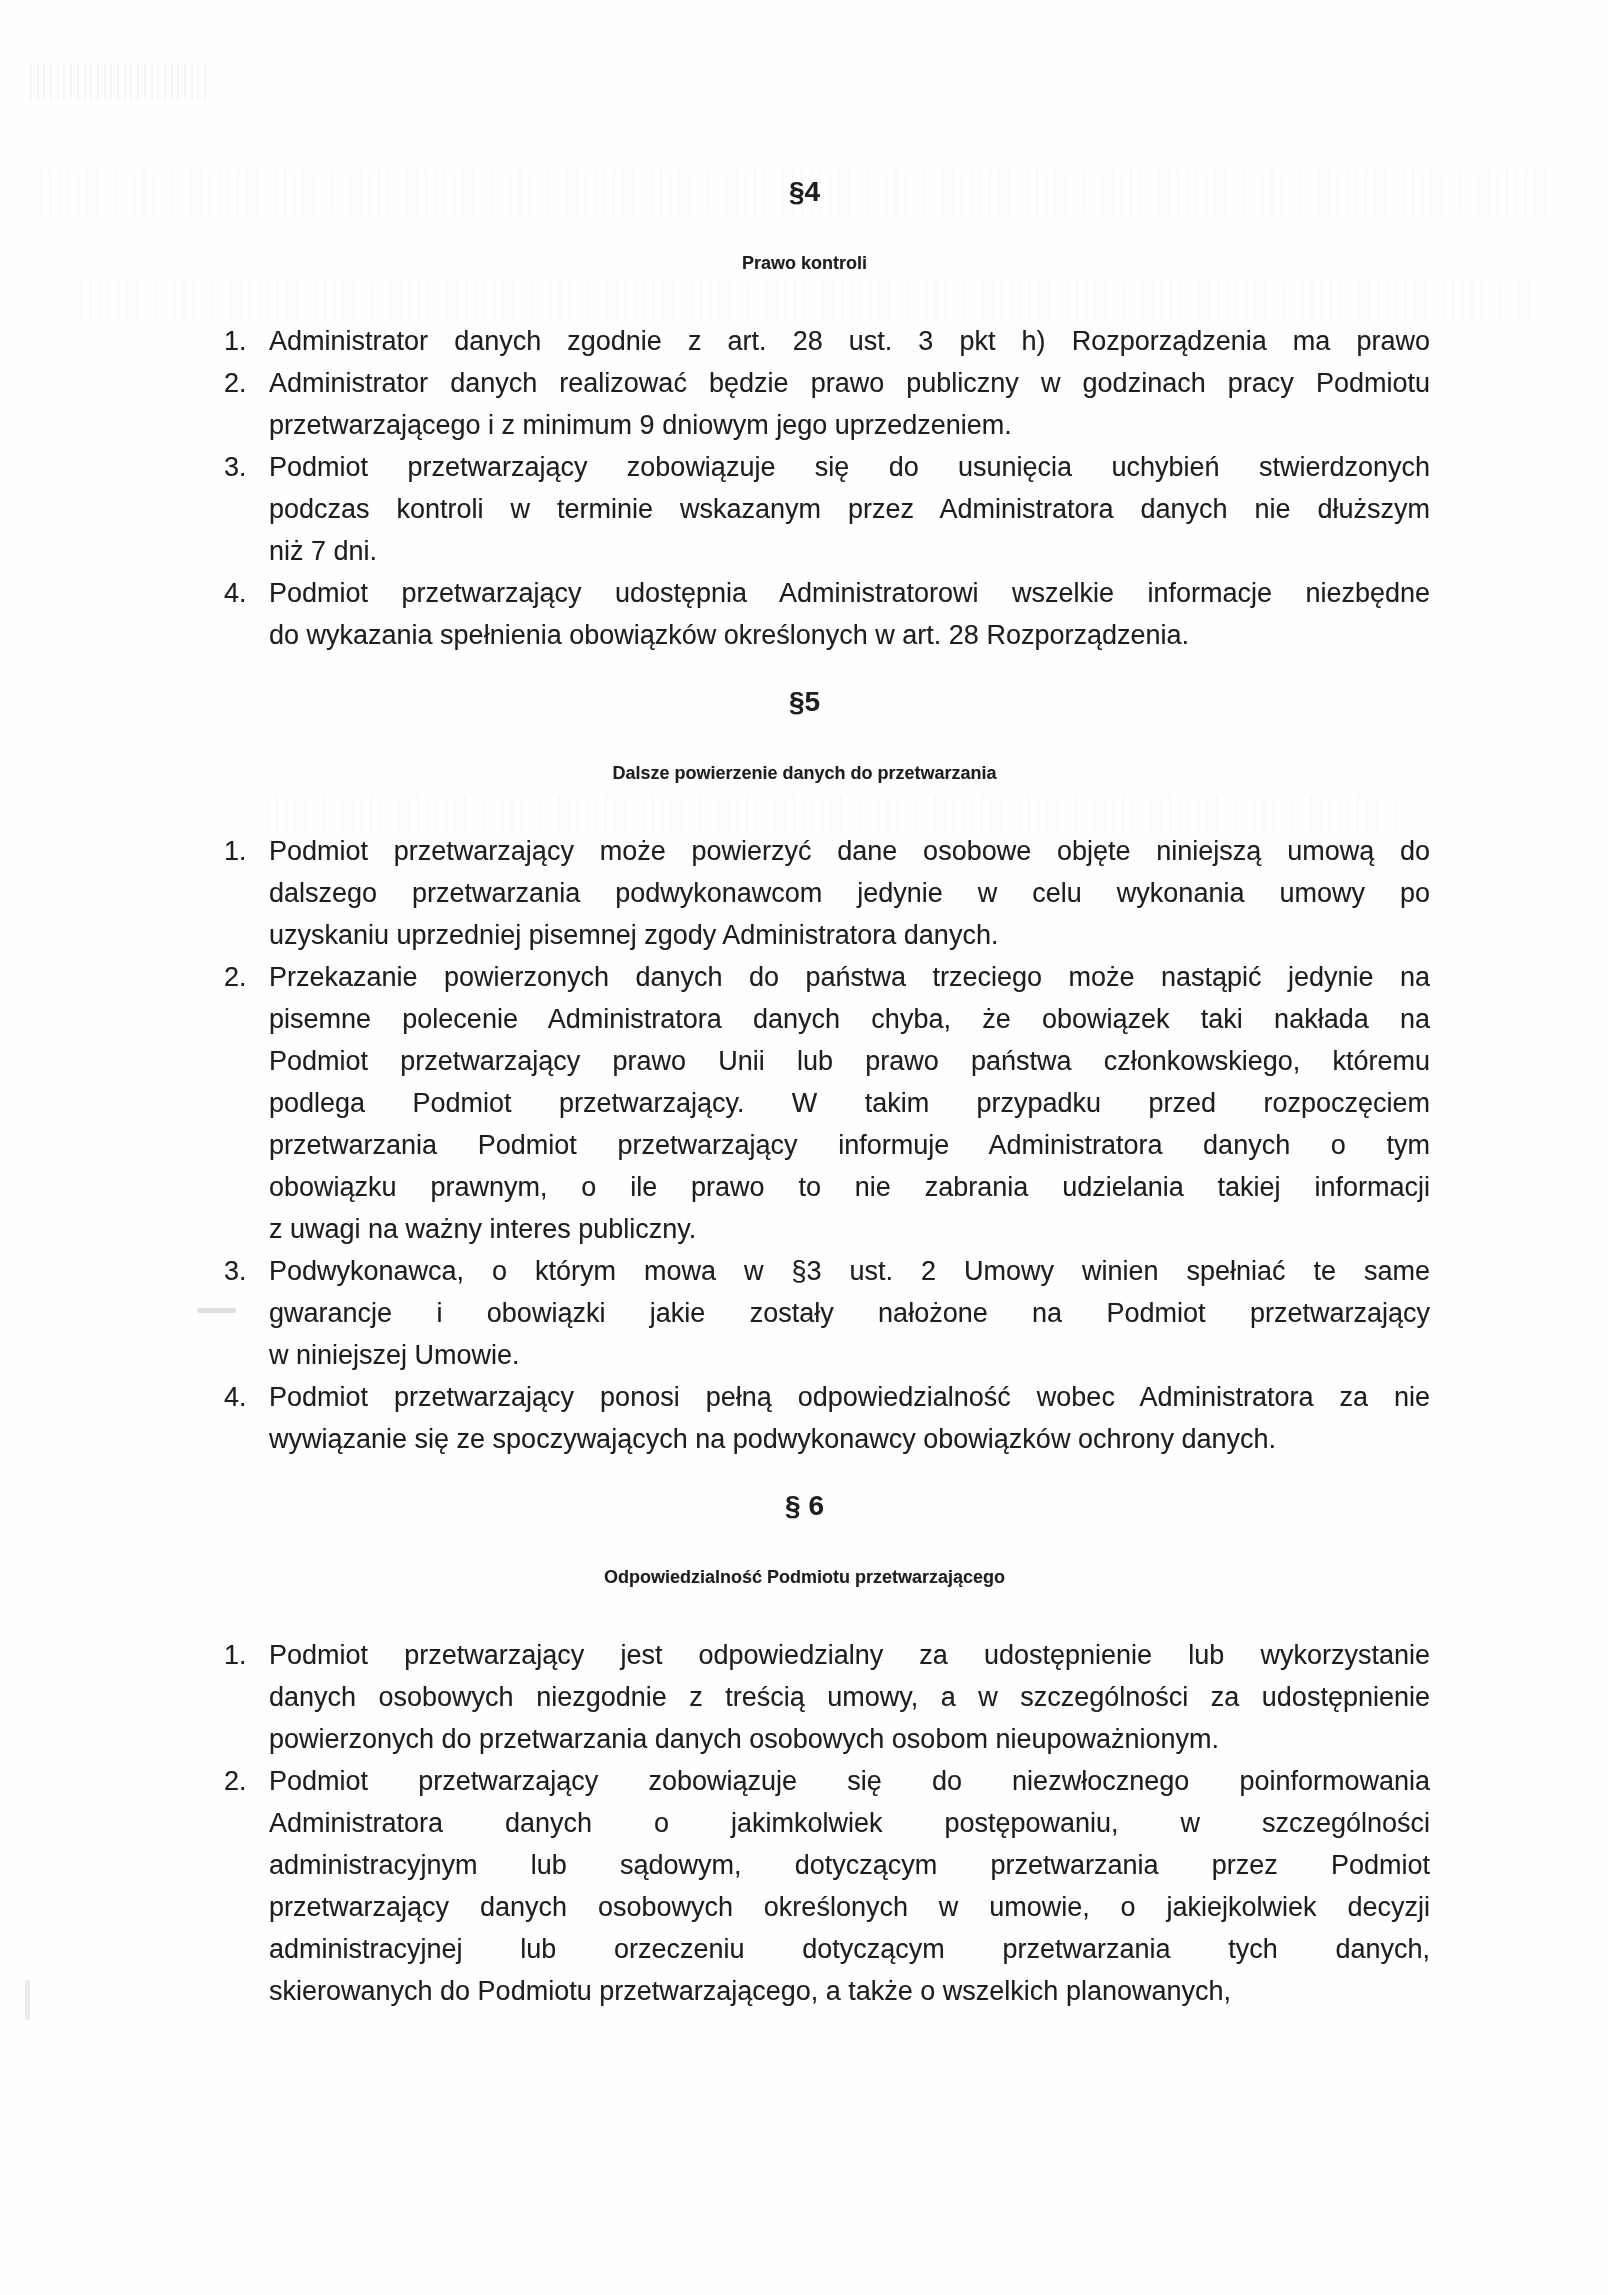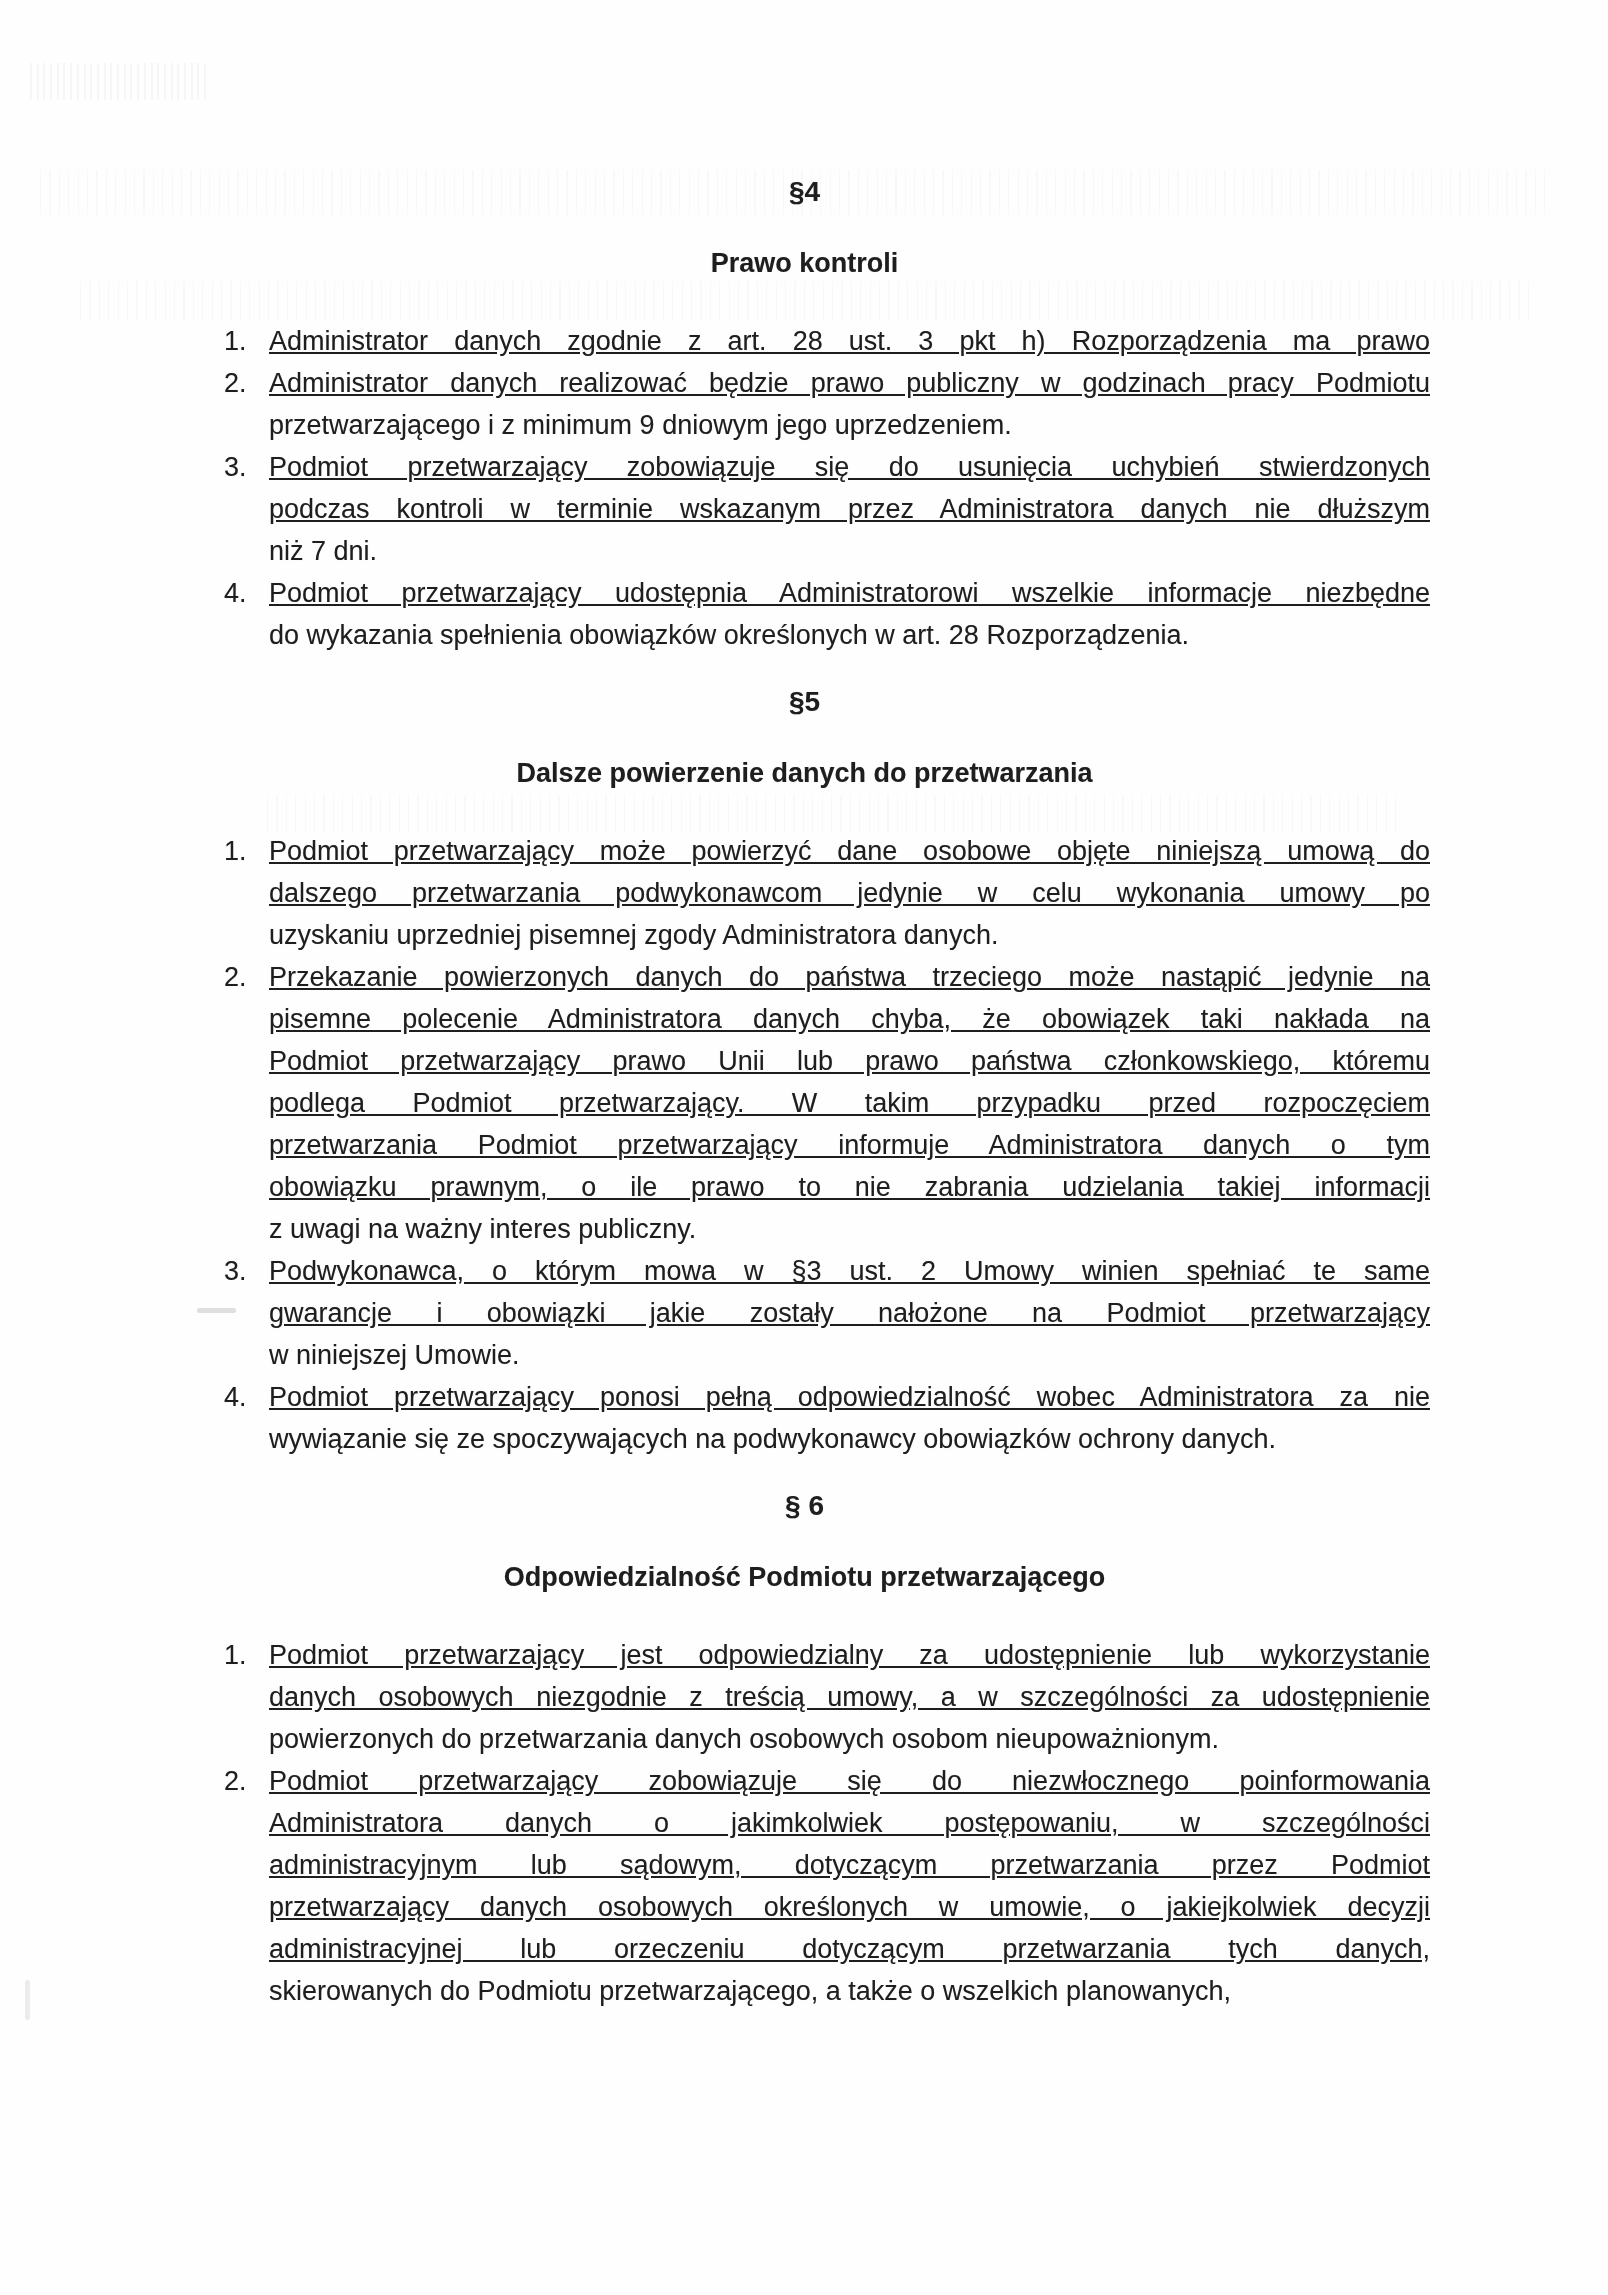--- a/index.html
+++ b/index.html
@@ -22,36 +22,36 @@
   }
   .doc-section { margin: 0 0 32px 0; }
   .sec-h {
     font-size: 28px;
     font-weight: bold;
     line-height: 28px;
     text-align: center;
     margin: 0 -179px 43px -224px; 
   }
   .sec-sub {
-    font-size: 27px;
+    font-size: 18px;
     font-weight: bold;
     line-height: 28px;
     text-align: center;
     margin: 0 -179px 43px -224px;
   }
   .items { margin: 0; padding: 0; }
   .item { position: relative; padding-left: 45px; list-style: none; }
   .num {
     position: absolute;
     left: 0;
     top: 0;
     line-height: 42px;
   }
   .ln { line-height: 42px; white-space: normal; }
-  .ln.just { text-align: justify; text-align-last: justify; text-decoration: underline; }
+  .ln.just { text-align: justify; text-align-last: justify; }
   
   .artifact {
     position: absolute;
     pointer-events: none;
   }
   .band {
     background: repeating-linear-gradient(90deg,
       rgba(90,90,90,0.22) 0px, rgba(90,90,90,0.22) 1.3px,
       rgba(0,0,0,0) 1.3px, rgba(0,0,0,0) 9.4px);
     opacity: 0.14;

